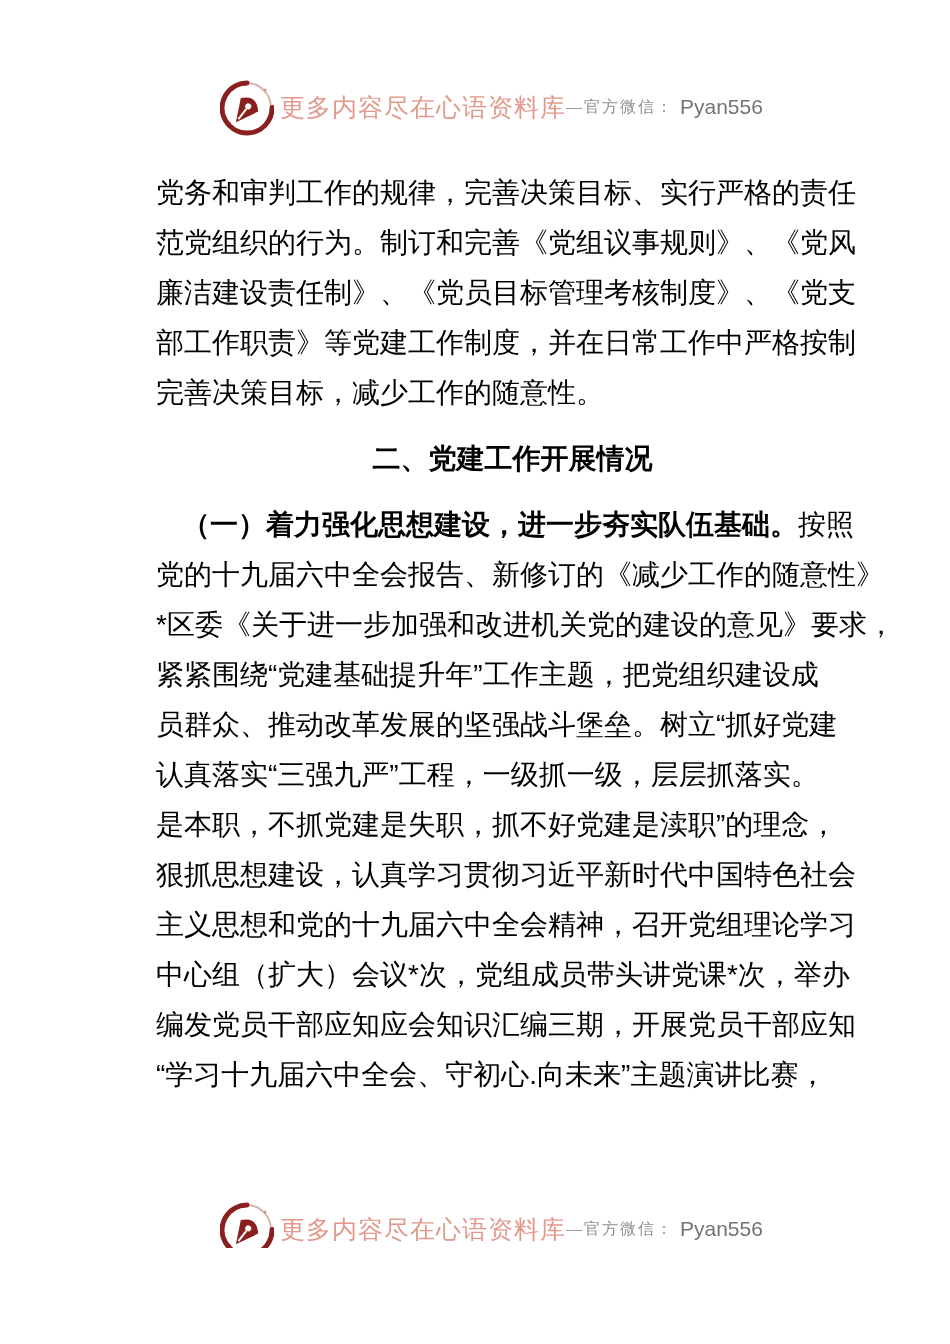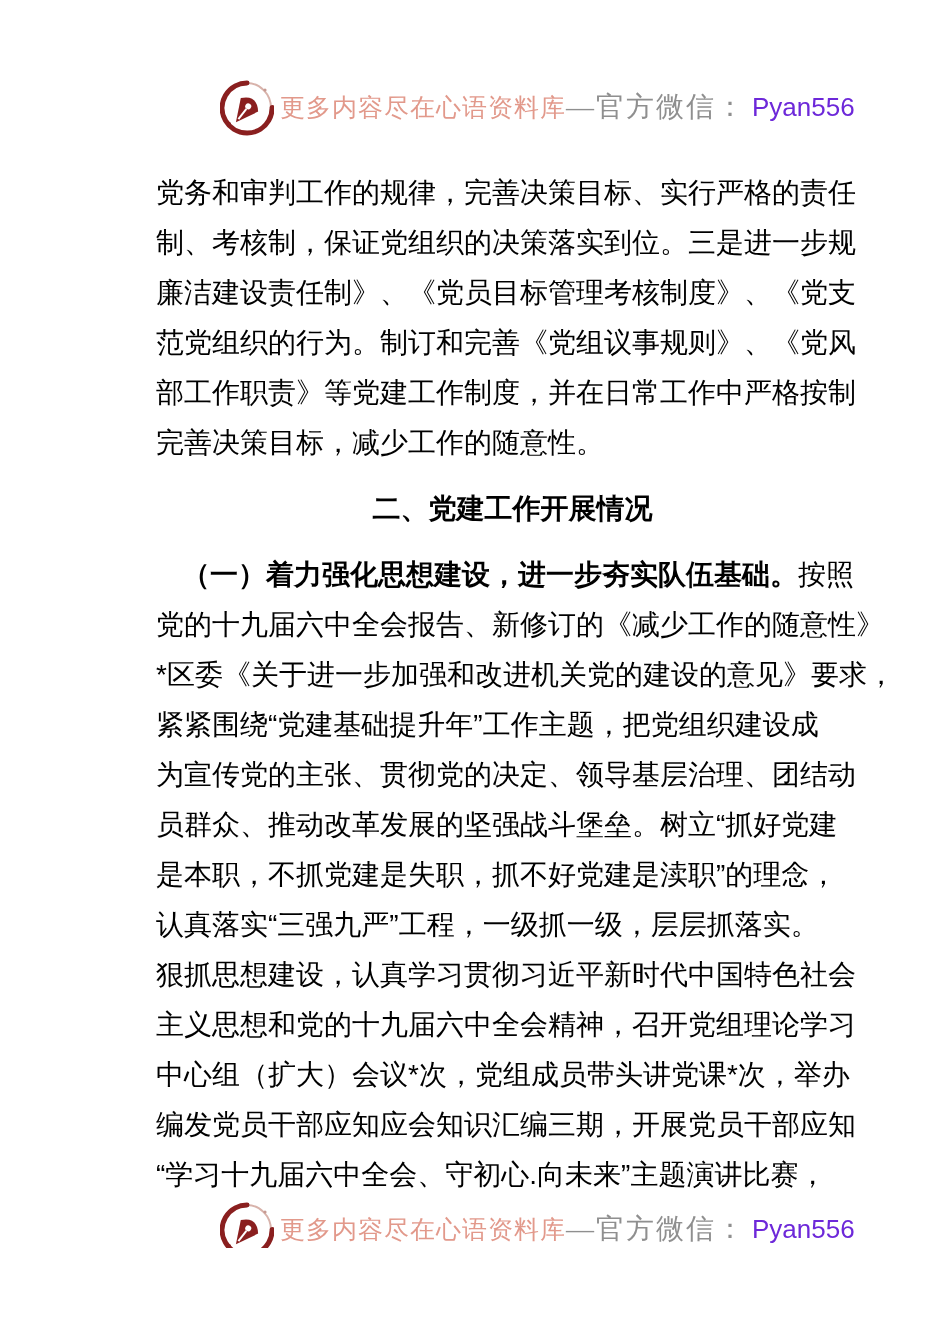--- a/index.html
+++ b/index.html
@@ -28,28 +28,28 @@
   .watermark.bottom { top: 1200px; }
   .wm-logo { width: 54px; height: 58px; margin-right: 6px; flex: 0 0 auto; }
   .wm-brand {
     font-family: "Liberation Serif", serif;
     font-size: 25px;
     letter-spacing: 1px;
     color: #e2998b;
   }
   .wm-label {
     font-family: "Liberation Serif", serif;
-    font-size: 28px;
+    font-size: 16px;
     letter-spacing: 2px;
     color: #8f8f8f;
   }
   .wm-id {
     font-family: "Liberation Sans", sans-serif;
-    font-size: 26px;
-    color: #6d28d9;
+    font-size: 21px;
+    color: #737373;
     margin-left: 6px;
   }
 
   
   .content {
     position: absolute;
     left: 140px;
     top: 152px;
     width: 700px;
     color: #000000;
@@ -89,38 +89,36 @@
       <circle cx="45" cy="12" r="1.6" fill="#c79a92"></circle>
     </svg>
     <span class="wm-brand">更多内容尽在心语资料库</span>
       <span class="wm-label">—官方微信：</span>
       <span class="wm-id">Pyan556</span>
   </div>
 
   <div class="content" style="color: rgb(0, 0, 0);">
       <div class="para body">
         <div class="line">党务和审判工作的规律，完善决策目标、实行严格的责任</div>
-        <div class="line">制、考核制，保证党组织的决策落实到位。三是进一步规</div>
+        <div class="line">范党组织的行为。制订和完善《党组议事规则》、《党风</div>
         <div class="line">廉洁建设责任制》、《党员目标管理考核制度》、《党支</div>
-        <div class="line">范党组织的行为。制订和完善《党组议事规则》、《党风</div>
         <div class="line">部工作职责》等党建工作制度，并在日常工作中严格按制</div>
         <div class="line">完善决策目标，减少工作的随意性。</div>
       </div>
       <div class="para heading">
         <div class="line">二、党建工作开展情况</div>
       </div>
       <div class="para body">
         <div class="line first-indent"><span class="bold">（一）着力强化思想建设，进一步夯实队伍基础。</span><span>按照</span></div>
         <div class="line">党的十九届六中全会报告、新修订的《减少工作的随意性》</div>
         <div class="line">*区委《关于进一步加强和改进机关党的建设的意见》要求，</div>
         <div class="line">紧紧围绕“党建基础提升年”工作主题，把党组织建设成</div>
-        <div class="line">为宣传党的主张、贯彻党的决定、领导基层治理、团结动</div>
         <div class="line">员群众、推动改革发展的坚强战斗堡垒。树立“抓好党建</div>
+        <div class="line">认真落实“三强九严”工程，一级抓一级，层层抓落实。</div>
         <div class="line">是本职，不抓党建是失职，抓不好党建是渎职”的理念，</div>
-        <div class="line">认真落实“三强九严”工程，一级抓一级，层层抓落实。</div>
         <div class="line">狠抓思想建设，认真学习贯彻习近平新时代中国特色社会</div>
         <div class="line">主义思想和党的十九届六中全会精神，召开党组理论学习</div>
         <div class="line">中心组（扩大）会议*次，党组成员带头讲党课*次，举办</div>
         <div class="line">编发党员干部应知应会知识汇编三期，开展党员干部应知</div>
         <div class="line">“学习十九届六中全会、守初心.向未来”主题演讲比赛，</div>
       </div>
     </div>
 
   <div class="watermark bottom">
     <svg class="wm-logo" viewBox="0 0 54 58">

